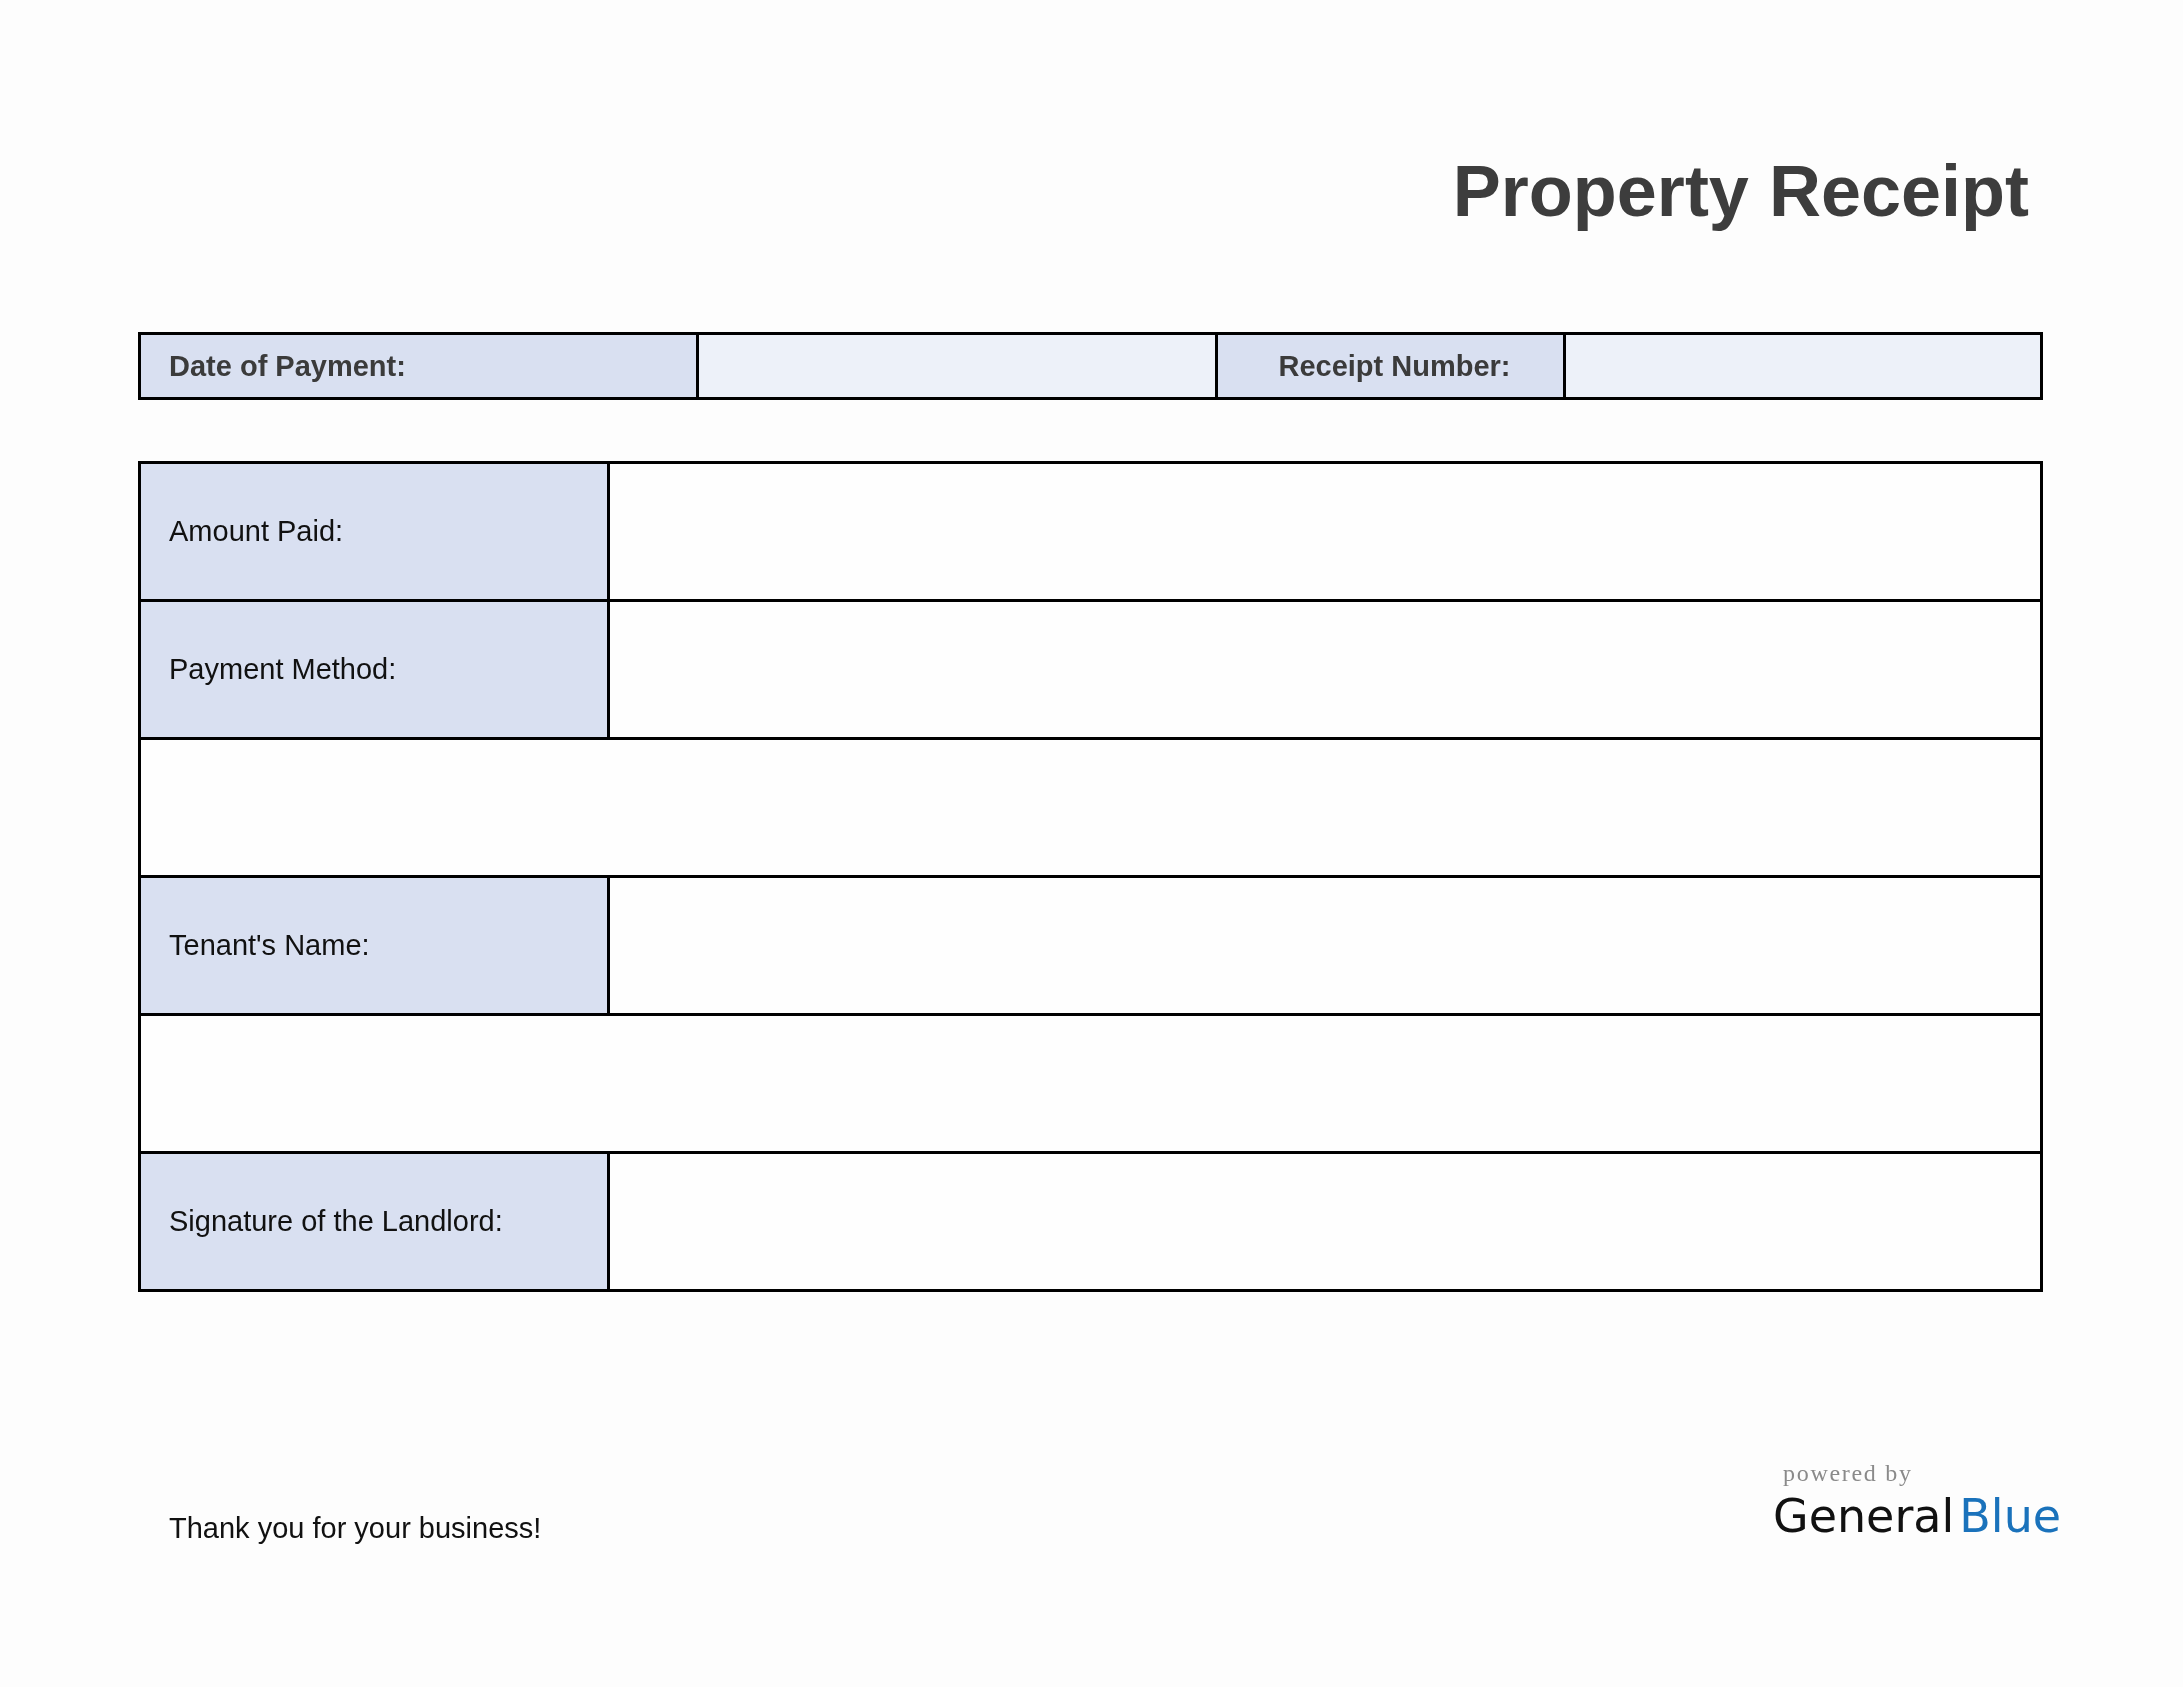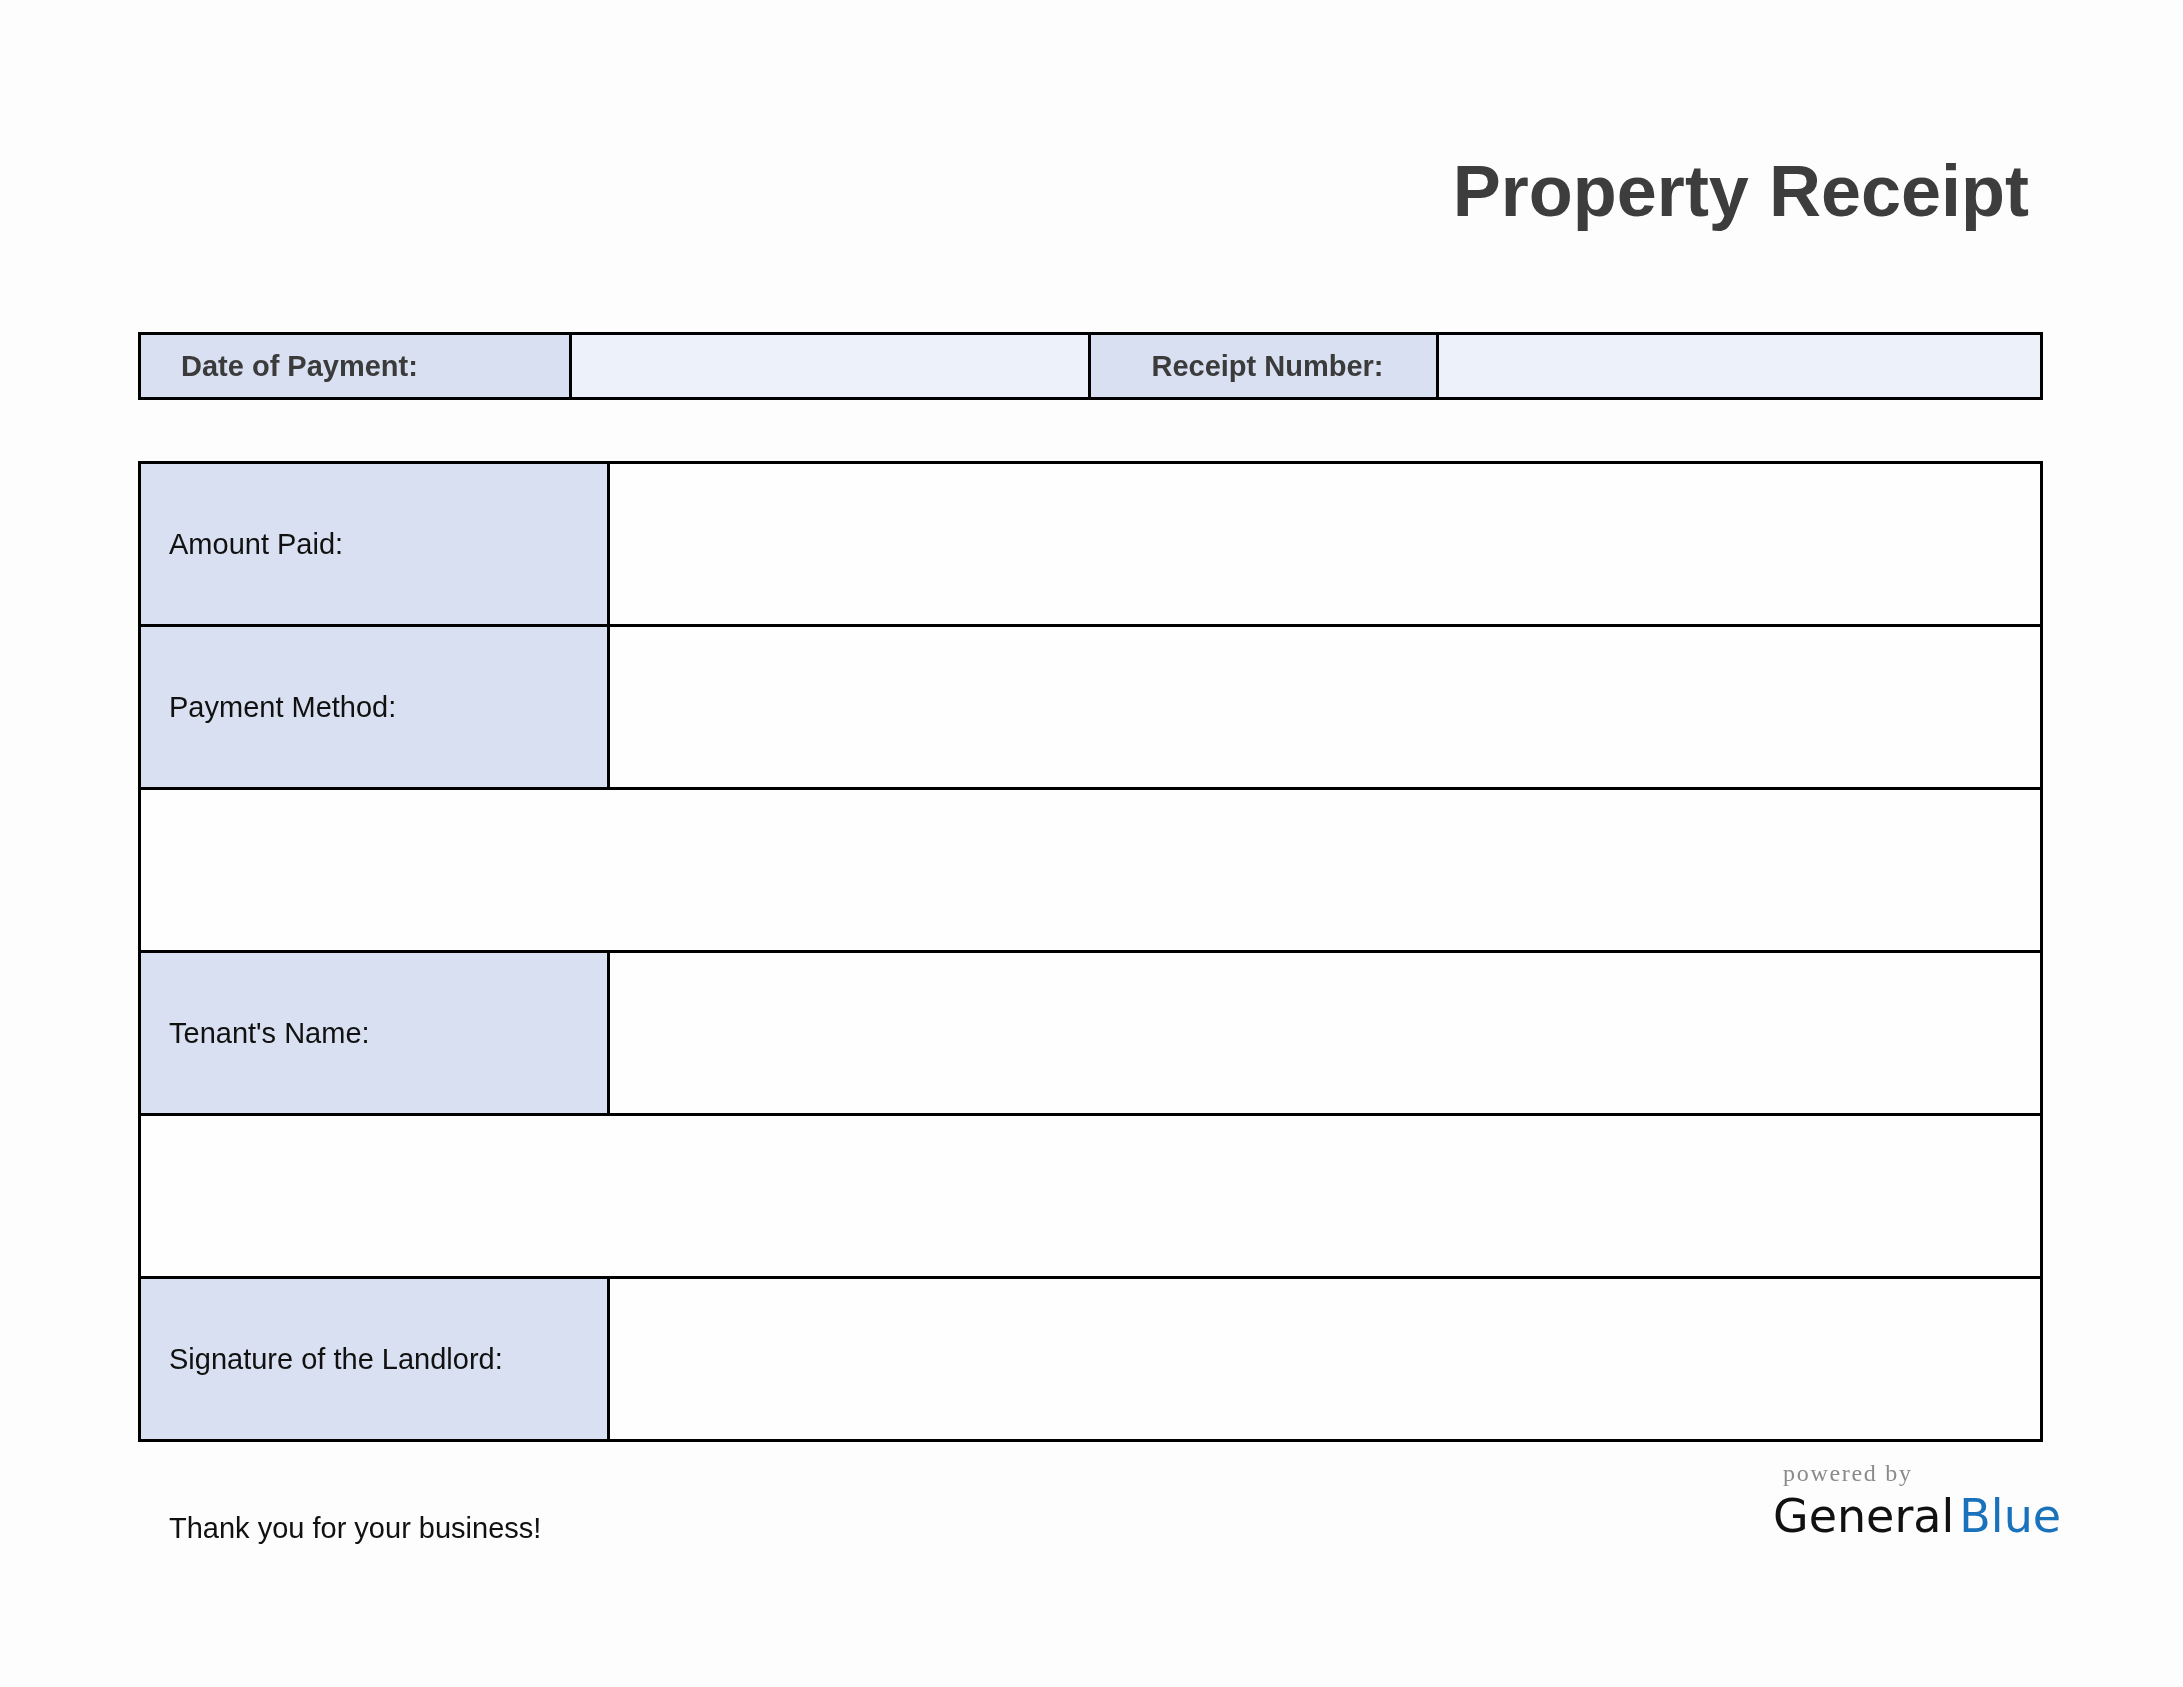--- a/index.html
+++ b/index.html
@@ -6,27 +6,27 @@
   body { width:2183px; height:1687px; background:#fdfdfd; position:relative; overflow:hidden;
          font-family:"Liberation Sans", sans-serif; }
   .title { position:absolute; right:154px; top:155px; font-size:72px; font-weight:bold; color:#3d3d3d;
            letter-spacing:0px; line-height:1; }
   .hdr { position:absolute; left:138px; top:332px; width:1905px; height:68px; box-sizing:border-box;
          border:3.3px solid #000; display:flex; }
   .hdr .cell { box-sizing:border-box; height:100%; display:flex; align-items:center; font-weight:bold;
                font-size:29px; color:#3b3b3b; }
   .hdr .lab { background:#d9e0f1; }
   .hdr .val { background:#edf1f9; }
-  .c1 { width:431px; padding-left:40px; border-right:3.3px solid #000; }
+  .c1 { width:558px; padding-left:28px; border-right:3.3px solid #000; }
   .c2 { width:519px; border-right:3.3px solid #000; }
   .c3 { width:348px; justify-content:center; border-right:3.3px solid #000;padding-left:8px; }
   .c4 { flex:1; }
   .main { position:absolute; left:138px; top:461px; width:1905px; box-sizing:border-box;
           border:3.3px solid #000; border-bottom:none; }
-  .row { display:flex; height:163px; box-sizing:border-box; border-bottom:3.3px solid #000; }
+  .row { display:flex; height:138px; box-sizing:border-box; border-bottom:3.3px solid #000; }
   .row .lab { width:469px; box-sizing:border-box; background:#d9e0f1; border-right:3.3px solid #000;
               display:flex; align-items:center; padding-left:28px; font-size:29px; color:#111; }
   .row .val { flex:1; background:#fefefe; }
   .thanks { position:absolute; left:169px; top:1512px; font-size:29px; color:#111; }
   .powered { position:absolute; left:1783px; top:1460px; font-size:24px; color:#8a8a8a;
              font-family:Liberation Serif, serif; letter-spacing:1.7px; }
   .brand { position:absolute; left:1773px; top:1489px; font-size:46px; font-family:"DejaVu Sans", sans-serif; }
   .brand .g { color:#111; }
   .brand .b { color:#1a72bb; margin-left:5px; }
 </style>

